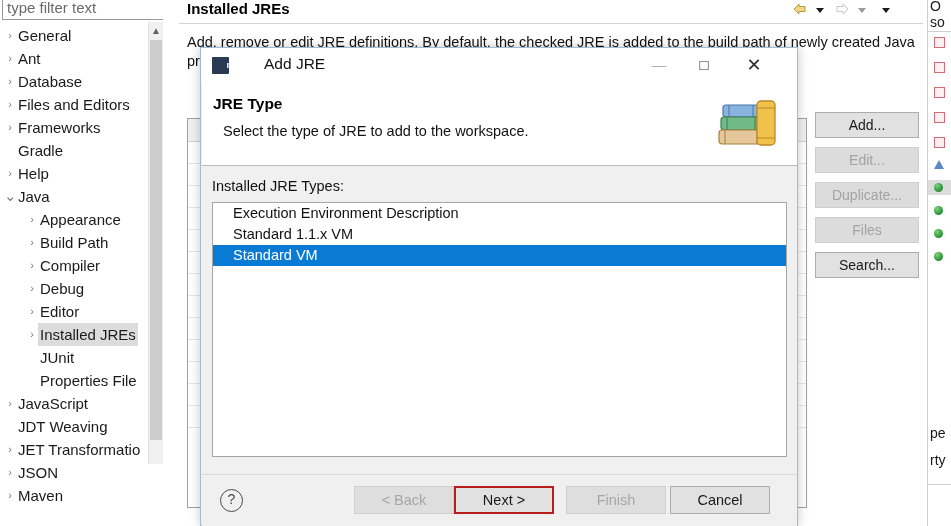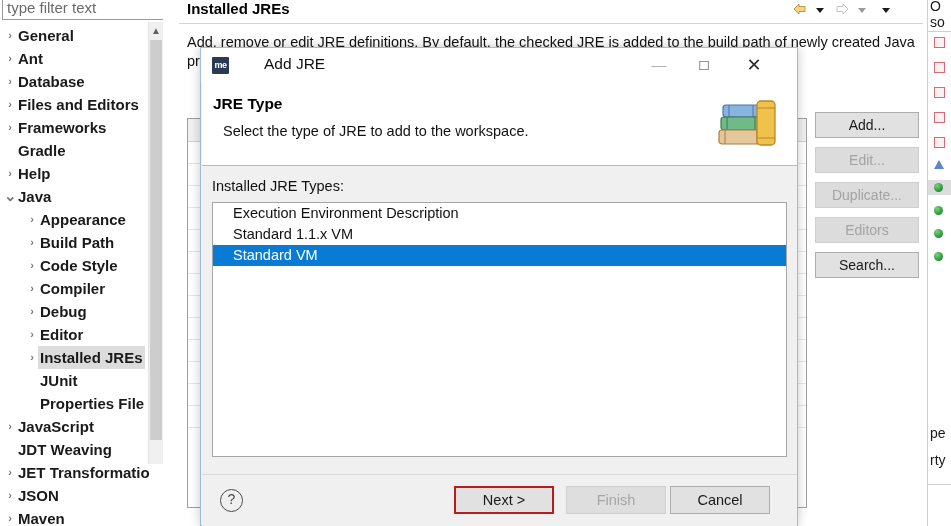--- a/index.html
+++ b/index.html
@@ -53,21 +53,20 @@
     overflow: hidden;
     background: #ffffff;
   }
   .tnode {
     position: relative;
     height: 23px;
     line-height: 23px;
     white-space: nowrap;
     font-size: 15px;
     color: #1a1a1a;
-    font-weight: bold;
   }
   .tnode .arrow {
     display: inline-block;
     width: 12px;
     text-align: center;
     color: #7a7a7a;
     font-size: 11px;
     vertical-align: middle;
   }
   .tnode .lbl {
@@ -284,21 +283,21 @@
   }
   #dlg-appicon {
     position: absolute;
     left: 11px; top: 9px;
     width: 17px; height: 17px;
     background: #2b3a53;
     border-radius: 1px;
   }
   #dlg-appicon span {
     position: absolute;
-    left: 0; top: 0;
+    left: 12px; top: 0;
     width: 17px; height: 29px;
     line-height: 17px;
     text-align: center;
     color: #ffffff;
     font-size: 9px;
     font-weight: bold;
     letter-spacing: -0.5px;
     font-family: "Liberation Sans", sans-serif;
   }
   #dlg-title {
@@ -454,21 +453,20 @@
         <div class="tnode lvl1"><span class="arrow">›</span><span class="lbl">General</span></div>
         <div class="tnode lvl1"><span class="arrow">›</span><span class="lbl">Ant</span></div>
         <div class="tnode lvl1"><span class="arrow">›</span><span class="lbl">Database</span></div>
         <div class="tnode lvl1"><span class="arrow">›</span><span class="lbl">Files and Editors</span></div>
         <div class="tnode lvl1"><span class="arrow">›</span><span class="lbl">Frameworks</span></div>
         <div class="tnode lvl1 nokid"><span class="arrow">›</span><span class="lbl">Gradle</span></div>
         <div class="tnode lvl1"><span class="arrow">›</span><span class="lbl">Help</span></div>
         <div class="tnode lvl1"><span class="arrow" style="font-size: 15px; line-height: 14px;">⌄</span><span class="lbl">Java</span></div>
         <div class="tnode lvl2"><span class="arrow">›</span><span class="lbl">Appearance</span></div>
         <div class="tnode lvl2"><span class="arrow">›</span><span class="lbl">Build Path</span></div>
-        <div class="tnode lvl2"><span class="arrow">›</span><span class="lbl">Code Style</span></div>
         <div class="tnode lvl2"><span class="arrow">›</span><span class="lbl">Compiler</span></div>
         <div class="tnode lvl2"><span class="arrow">›</span><span class="lbl">Debug</span></div>
         <div class="tnode lvl2"><span class="arrow">›</span><span class="lbl">Editor</span></div>
         <div class="tnode lvl2 sel"><span class="arrow">›</span><span class="lbl">Installed JREs</span></div>
         <div class="tnode lvl2 nokid"><span class="arrow">›</span><span class="lbl">JUnit</span></div>
         <div class="tnode lvl2 nokid"><span class="arrow">›</span><span class="lbl">Properties File</span></div>
         <div class="tnode lvl1"><span class="arrow">›</span><span class="lbl">JavaScript</span></div>
         <div class="tnode lvl1 nokid"><span class="arrow">›</span><span class="lbl">JDT Weaving</span></div>
         <div class="tnode lvl1"><span class="arrow">›</span><span class="lbl">JET Transformatio</span></div>
         <div class="tnode lvl1"><span class="arrow">›</span><span class="lbl">JSON</span></div>
@@ -535,21 +533,21 @@
       <div class="rowline" style="top:286px"></div>
       <div class="rowline" style="top:308px"></div>
     </div>
 
     <div id="jre-cell-java">ava</div>
 
     <div id="jre-buttons">
         <div class="pbtn">Add...</div>
         <div class="pbtn disabled">Edit...</div>
         <div class="pbtn disabled">Duplicate...</div>
-        <div class="pbtn disabled">Editors</div>
+        <div class="pbtn disabled">Files</div>
         <div class="pbtn">Search...</div>
       </div>
   </div>
 
   <div id="right-strip">
     <div class="strip-text" style="top:-2px;">O</div>
     <div class="strip-text" style="top:14px;">so</div>
     <div class="hr" style="top:31px;"></div>
     <div class="strip-text" style="top:425px;">pe</div>
     <div class="strip-text" style="top:452px;">rty</div>
@@ -610,19 +608,20 @@
       <div id="jretypes-label">Installed JRE Types:</div>
       <div id="jretypes-list">
           <div class="lrow">Execution Environment Description</div>
           <div class="lrow">Standard 1.1.x VM</div>
           <div class="lrow selected">Standard VM</div>
         </div>
     </div>
 
     <div id="dlg-footer">
       <div id="help-icon">?</div>
+      <div class="dbtn disabled" id="btn-back">&lt; Back</div>
       <div class="dbtn primary" id="btn-next">Next &gt;</div>
       <div class="dbtn disabled" id="btn-finish">Finish</div>
       <div class="dbtn" id="btn-cancel">Cancel</div>
     </div>
 
   </div>
 </div>
 
 </body></html>

